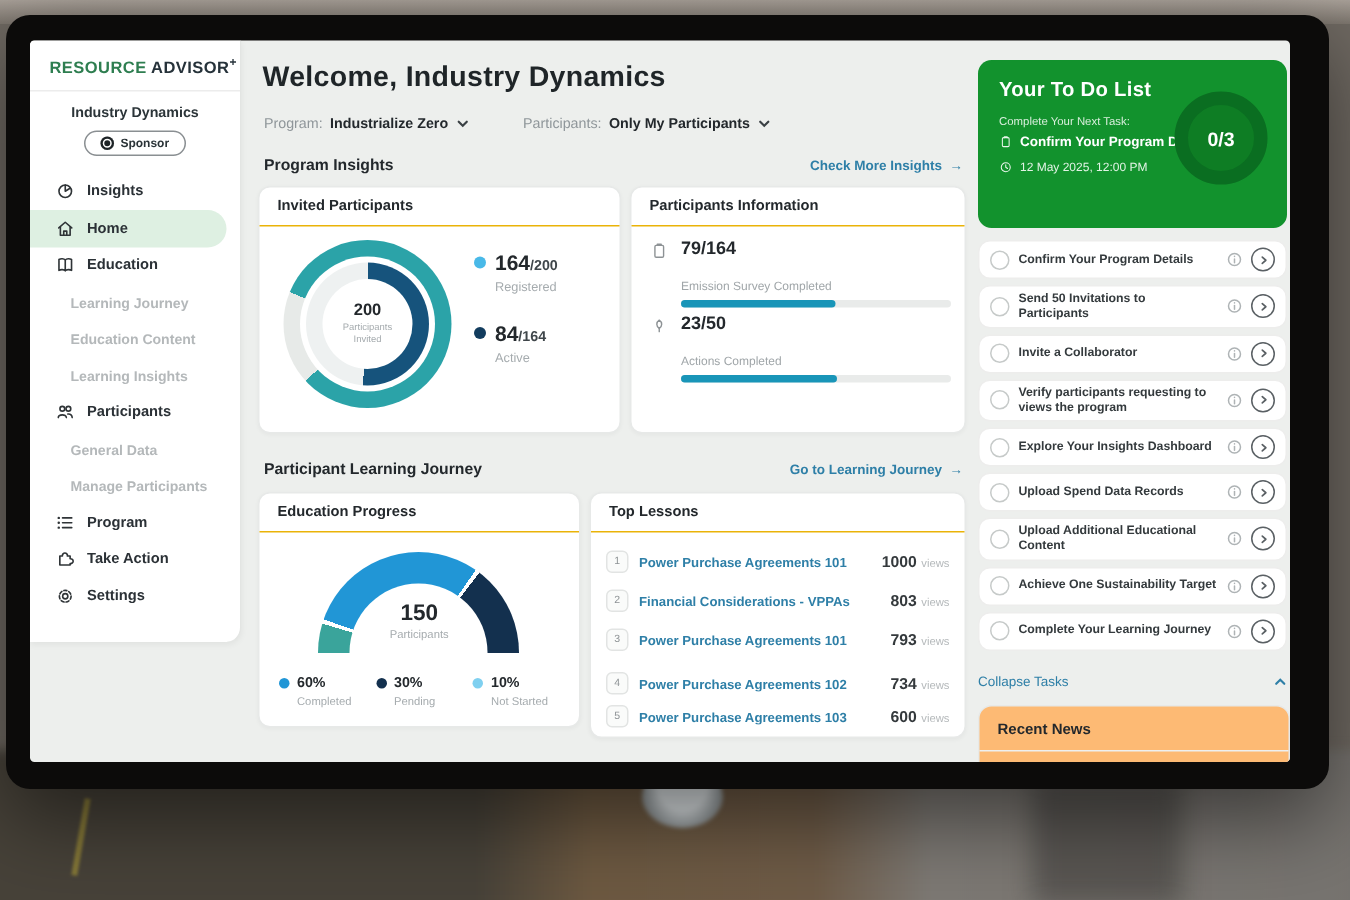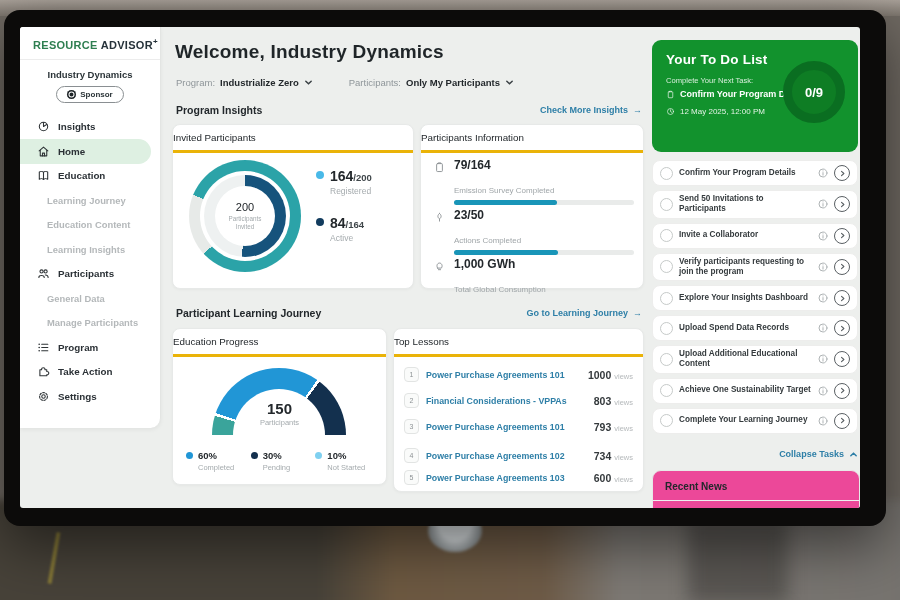--- a/index.html
+++ b/index.html
@@ -45,33 +45,33 @@
   .filters{position:absolute;left:156px;top:50px;display:flex;gap:36px;align-items:center;font-size:9.5px}
   .fgroup{display:flex;align-items:center;cursor:pointer}
   .flabel{color:#8f969a}.fvalue{color:#23282c;font-weight:bold;margin-left:5px}
   .fchev svg{width:9px;height:9px;margin-left:5px;stroke:#3a4044;fill:none;stroke-width:1.6;stroke-linecap:round}
   .sec-row{position:absolute;left:156px;width:466px;display:flex;justify-content:space-between;align-items:center}
   #row-insights{top:77px}#row-journey{top:280px}
   .sec-h{font-size:10.5px;font-weight:bold;color:#23282c}
   .sec-link{font-size:9px;font-weight:bold;color:#2e7fa7;display:flex;gap:5px;align-items:center;cursor:pointer}
   
   .card{position:absolute;background:#fff;border:1px solid #e7e9e8;border-radius:8px;box-shadow:0 1px 3px rgba(0,0,0,.04)}
-  .card-title{height:25px;line-height:25px;font-size:9.8px;font-weight:normal;color:#23282c;border-bottom:3px solid #eab308}
+  .card-title{height:25px;line-height:25px;padding-left:12px;font-size:9.8px;font-weight:bold;color:#23282c;border-bottom:1px solid #eab308}
   #card-invited{left:152px;top:97px;width:240px;height:163px}
   #card-info{left:400px;top:97px;width:222px;height:163px}
   #card-edu{left:152px;top:301px;width:213px;height:155px}
   #card-lessons{left:373px;top:301px;width:249px;height:162px}
   
   .donut{position:absolute;left:16px;top:35px;width:112px;height:112px}
   .dl{position:absolute;border-radius:50%}
   .dl.outer{inset:0}
   .dl.gap1{inset:11px;background:#fff}
   .dl.inner{inset:15px}
   .dl.hole{inset:26px;background:#fff;display:flex;flex-direction:column;align-items:center;justify-content:center;text-align:center}
-  .donut-val{font-size:11px;font-weight:normal;color:#23282c}
+  .donut-val{font-size:11px;font-weight:bold;color:#23282c}
   .donut-lab{font-size:6.3px;color:#a5abae;width:46px;line-height:1.3;margin-top:2px}
   .inv-legend{position:absolute;left:143px;top:42px;display:flex;flex-direction:column;gap:18px}
   .leg-item{display:flex;gap:6px}
   .leg-dot{width:8px;height:8px;border-radius:50%;margin-top:4px;flex:none}
   .leg-dot.registered{background:#49b9e8}.leg-dot.active{background:#123c5e}
   .leg-num{font-size:14px;font-weight:bold;color:#23282c}
   .leg-den{font-size:9.5px;font-weight:bold;color:#3f464a}
   .leg-lab{font-size:8.5px;color:#a5abae;margin-top:1px}
   
   .stat{position:absolute;left:12px;right:12px;display:flex;gap:8px}
@@ -115,24 +115,24 @@
              border-radius:50%;display:flex;align-items:center;justify-content:center;font-size:13px;font-weight:bold}
   .tasks{position:absolute;left:632px;top:133px;width:206px;display:flex;flex-direction:column;gap:4px}
   .task{background:#fff;border:1px solid #ededec;border-radius:8px;min-height:26px;display:flex;align-items:center;
         gap:6px;padding:3px 7px;box-sizing:border-box;cursor:pointer}
   .tcheck{width:11px;height:11px;border:1.5px solid #c6cac9;border-radius:50%;flex:none}
   .tlabel{flex:1;font-size:8.2px;font-weight:bold;color:#343a3d;line-height:1.25}
   .tinfo{width:10px;height:10px;flex:none}
   .tinfo svg{width:10px;height:10px;stroke:#aeb3b5;fill:none;stroke-width:1;stroke-linecap:round}
   .tchev{width:14px;height:14px;border:1.5px solid #5a6064;border-radius:50%;display:flex;align-items:center;justify-content:center;flex:none}
   .tchev svg{width:7px;height:7px;stroke:#5a6064;fill:none;stroke-width:1.6;stroke-linecap:round;stroke-linejoin:round}
-  .collapse{position:absolute;left:632px;top:422px;width:206px;display:flex;justify-content:flex-end;gap:5px;align-items:center;
-            font-size:9px;font-weight:bold;color:#2e7fa7;cursor:pointer}
+  .collapse{position:absolute;left:632px;top:422px;width:206px;display:flex;justify-content:space-between;gap:5px;align-items:center;
+            font-size:9px;font-weight:normal;color:#2e7fa7;cursor:pointer}
   .collapse svg{width:9px;height:9px;stroke:#2e7fa7;fill:none;stroke-width:1.6;stroke-linecap:round}
-  .news{position:absolute;left:632px;top:443px;width:206px;height:60px;background:#ec4899;border:1px solid #e7e9e8;border-radius:9px 9px 0 0}
+  .news{position:absolute;left:632px;top:443px;width:206px;height:60px;background:#fdba74;border:1px solid #e7e9e8;border-radius:9px 9px 0 0}
   .news-h{padding:10px 12px 8px;font-size:10px;font-weight:bold;color:#23282c;border-bottom:1px solid #eef0ef}
 </style>
 </head>
 <body>
 
 <div class="bg-top"></div>
 <div class="bg-bottom"></div>
 <div class="stem"></div>
 <div class="band"></div>
 <div class="stand"></div>
@@ -317,32 +317,20 @@
           </svg>
         </span>
       <div>
         <div class="stat-val">23/50</div>
         <div class="stat-lab">Actions Completed</div>
         <div class="bar">
             <div class="bar-fill" style="width: 58%;"></div>
           </div>
       </div>
     </div>
-    <div class="stat" id="stat-2">
-      <span class="sicon">
-          <svg viewBox="0 0 18 18">
-            <path d="M6.4 11.2 C4.2 8 6 4.2 9 4.2 C12 4.2 13.8 8 11.6 11.2 H6.4 Z"></path>
-            <path d="M7.5 13.4 H10.5"></path>
-          </svg>
-        </span>
-      <div>
-        <div class="stat-val">1,000 GWh</div>
-        <div class="stat-lab">Total Global Consumption</div>
-      </div>
-    </div>
   </div>
 
   <div class="sec-row" id="row-journey">
     <span class="sec-h">Participant Learning Journey</span>
     <span class="sec-link">
       <span>Go to Learning Journey</span>
       <span>→</span>
     </span>
   </div>
 
@@ -441,21 +429,21 @@
     <div class="todo-due">
       <span class="gicon">
           <svg viewBox="0 0 18 18">
             <circle cx="9" cy="9" r="6"></circle>
             <path d="M9 5.6 V9 L11.4 10.6"></path>
           </svg>
         </span>
       <span>12 May 2025, 12:00 PM</span>
     </div>
     <div class="todo-ring">
-      <span>0/9</span>
+      <span>0/3</span>
     </div>
   </div>
 
   <div class="tasks">
     <div class="task">
       <span class="tcheck"></span>
       <span class="tlabel">Confirm Your Program Details</span>
       <span class="tinfo">
           <svg viewBox="0 0 10 10">
             <circle cx="5" cy="5" r="4"></circle>
@@ -496,21 +484,21 @@
           </svg>
         </span>
       <span class="tchev">
           <svg viewBox="0 0 10 10">
             <path d="M3.6 2 L7 5 L3.6 8"></path>
           </svg>
         </span>
     </div>
     <div class="task">
       <span class="tcheck"></span>
-      <span class="tlabel">Verify participants requesting to join the program</span>
+      <span class="tlabel">Verify participants requesting to views the program</span>
       <span class="tinfo">
           <svg viewBox="0 0 10 10">
             <circle cx="5" cy="5" r="4"></circle>
             <path d="M5 4.6 V7.1"></path>
             <path d="M5 2.9 V3"></path>
           </svg>
         </span>
       <span class="tchev">
           <svg viewBox="0 0 10 10">
             <path d="M3.6 2 L7 5 L3.6 8"></path>

